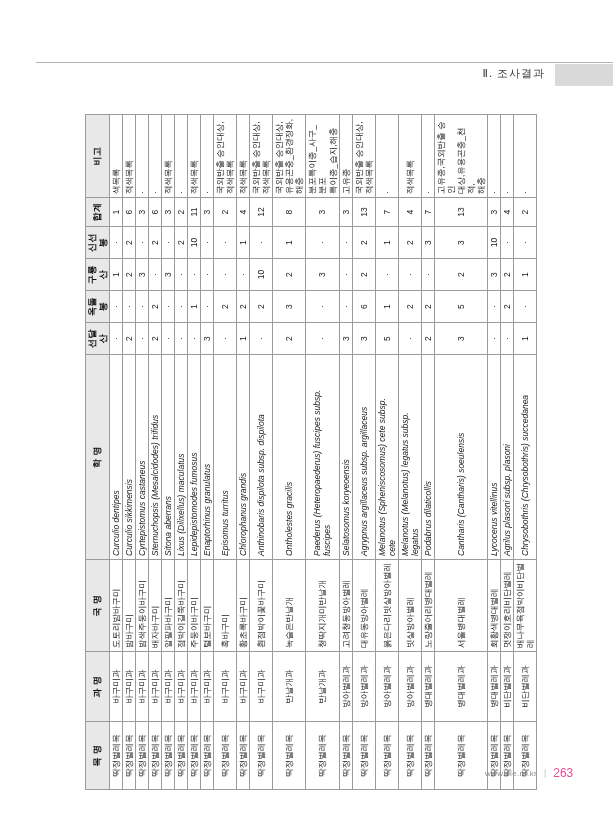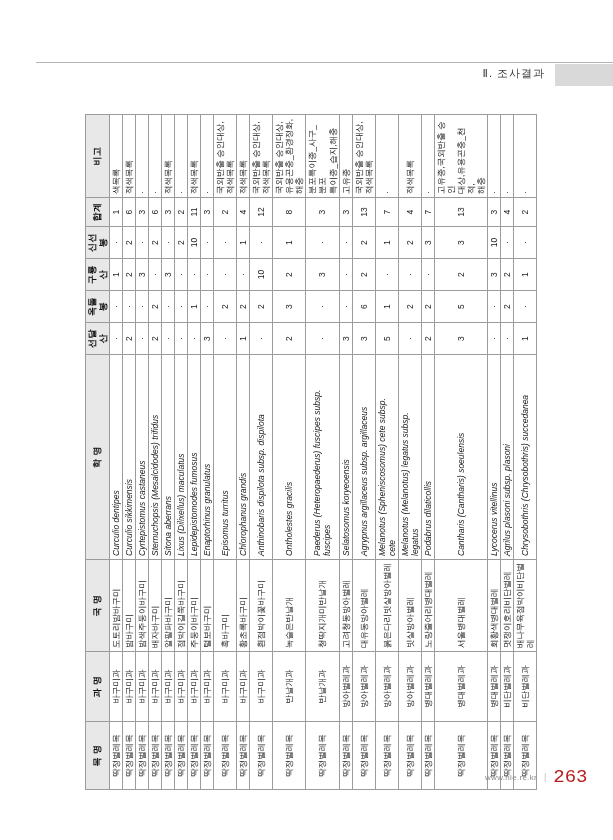--- a/index.html
+++ b/index.html
@@ -49,21 +49,21 @@
   td.c-order, td.c-family{text-align:center;}
   td.c-kor{text-align:left;}
   td.c-sci{text-align:left;font-style:italic;white-space:pre-line;}
   td.c-num{text-align:center;}
   td.c-remark{text-align:left;font-size:8px;white-space:pre-line;}
 
   
   .footer{position:absolute;top:766px;left:448px;display:flex;align-items:center;margin-left:37px;}
   .footer .url{font-size:8px;color:#8a8a8a;letter-spacing:0.3px;}
   .footer .sep{font-size:9px;color:#c0c0c0;margin:0 7px;}
-  .footer .pagenum{font-size:19px;color:#b91c1c;font-family:Liberation Mono, monospace;}
+  .footer .pagenum{font-size:12px;color:#ec4899;font-family:Liberation Sans, sans-serif;}
 </style>
 </head>
 <body>
 
 <div id="page">
 
   <div class="header-rule"></div>
   <div class="section-title">Ⅱ. 조사결과</div>
   <div class="section-tab"></div>
 

